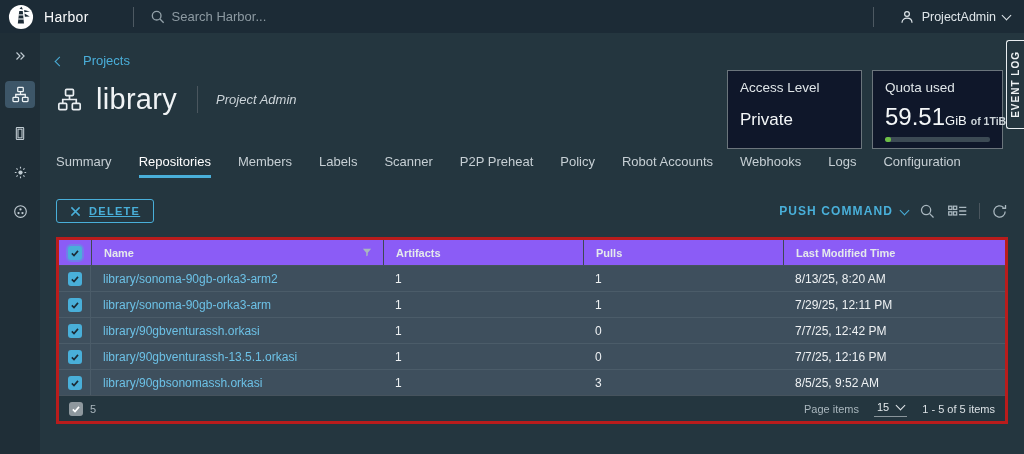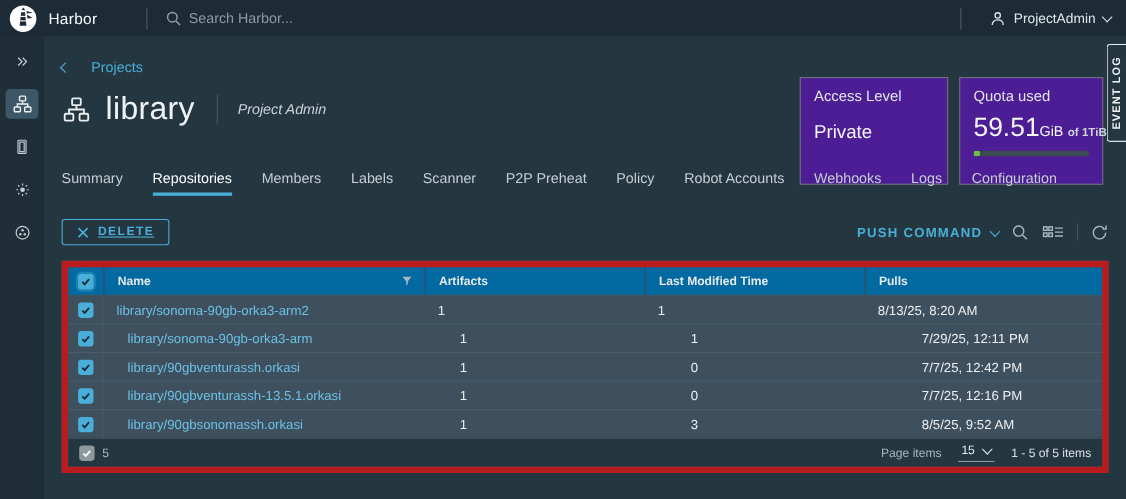--- a/index.html
+++ b/index.html
@@ -34,21 +34,21 @@
   .chev-down{transform:rotate(45deg);margin-top:-2px;}
 
   .title-row{position:absolute;left:16px;top:50px;display:flex;align-items:center;}
   .title-icon{margin-right:13px;color:#e9eef1;display:flex;}
   .project-title{font-size:29px;font-weight:300;color:#f0f3f5;letter-spacing:.3px;}
   .title-sep{width:1px;height:27px;background:#4a565e;margin:0 18px 0 20px;}
   .role{font-size:13px;font-style:italic;color:#ccd4d9;}
 
   
   .cards{position:absolute;right:21px;top:37px;display:flex;gap:10px;}
-  .card{background:#4c1d95;border:1px solid #6b757c;box-sizing:border-box;height:98px;padding:9px 12px;}
+  .card{background:#0f172a;border:1px solid #6b757c;box-sizing:border-box;height:79px;padding:9px 12px;}
   .card.access{width:135px;}
   .card.quota{width:131px;}
   .card-label{font-size:13.5px;color:#e0e6e9;}
   .access-value{margin-top:15px;text-align:left;font-size:17px;color:#f4f7f8;}
   .quota-line{margin-top:8px;display:flex;align-items:baseline;white-space:nowrap;}
   .quota-num{font-size:24px;font-weight:300;color:#f4f7f8;}
   .quota-unit{font-size:13px;color:#f4f7f8;}
   .quota-of{font-size:10.5px;color:#ccd4d9;margin-left:4px;font-weight:700;}
   .quota-bar{margin-top:6px;height:5px;background:#3c4a54;border-radius:2px;overflow:hidden;}
   .quota-fill{height:100%;background:#6cbe45;border-radius:2px;}
@@ -64,28 +64,28 @@
 
   
   .toolbar{position:absolute;left:16px;right:16px;top:164px;height:28px;display:flex;align-items:center;}
   .btn-delete{display:flex;align-items:center;gap:8px;border:1px solid #49afd9;color:#49afd9;background:transparent;border-radius:3px;font-size:11px;font-weight:600;letter-spacing:1.3px;padding:5px 13px;cursor:pointer;font-family:inherit;text-decoration:underline;}
   .toolbar-right{margin-left:auto;display:flex;align-items:center;gap:11px;color:#a9b7bf;}
   .push{display:flex;align-items:center;gap:8px;color:#49afd9;font-size:12px;font-weight:600;letter-spacing:1.1px;cursor:pointer;}
   .tool-icon{display:flex;align-items:center;cursor:pointer;color:#a9b7bf;}
   .tool-sep{width:1px;height:16px;background:#4a565e;}
 
   
-  .tableCard{position:absolute;left:16px;right:16px;top:204px;border:6px solid #b91c1c;background:#0369a1;}
+  .tableCard{position:absolute;left:16px;right:16px;top:204px;border:3px solid #b91c1c;background:#8b5cf6;}
   .thead,.trow{display:grid;grid-template-columns:32px 292px 200px 200px 1fr;align-items:stretch;}
   .thead{height:25px;font-size:11px;font-weight:600;color:#e4e9ec;border-bottom:1px solid #46535d;}
   .hcell{display:flex;align-items:center;padding-left:12px;border-left:1px solid #3d4953;position:relative;}
   .hcell.first{border-left:none;padding-left:0;justify-content:center;}
   .funnel{position:absolute;right:10px;top:6px;color:#a9b7bf;cursor:pointer;}
   .trow{height:25px;background:#3e4f5d;font-size:12px;}
-  .trow + .trow{border-top:1px solid #4b5c69;gap:10px;}
+  .trow + .trow{border-top:1px solid #4b5c69;}
   .cbcell{display:flex;align-items:center;justify-content:center;border-right:1px solid #4b5c69;}
   .cell{display:flex;align-items:center;padding-left:12px;color:#eef1f3;}
   .cell.name a{color:#6cc1e6;text-decoration:none;cursor:pointer;}
   .tfoot{display:flex;align-items:center;height:25px;border-top:1px solid #46535d;background:#24363f;font-size:11px;color:#a9b6bd;padding:0 10px;}
   .sel-count{margin-left:7px;color:#a9b6bd;}
   .tfoot-right{margin-left:auto;display:flex;align-items:center;gap:15px;}
   .pagesize{display:flex;align-items:center;gap:8px;color:#e4e9ec;border-bottom:1px solid #8b969c;padding:0 3px 3px 3px;cursor:pointer;}
   .range{color:#dbe1e5;}
 
   
@@ -272,24 +272,24 @@
           <span class="funnel">
             <svg width="12" height="12" viewBox="0 0 16 16" fill="currentColor">
                 <path d="M2.5 3.5h11L9 9v3.5l-2 1.2V9z"></path>
               </svg>
           </span>
         </div>
         <div class="hcell">
             <span>Artifacts</span>
           </div>
         <div class="hcell">
+            <span>Pulls</span>
+          </div>
+        <div class="hcell">
             <span>Last Modified Time</span>
-          </div>
-        <div class="hcell">
-            <span>Pulls</span>
           </div>
       </div>
 
       <div class="trow">
         <div class="cbcell">
             <span class="cb">
               <svg width="10" height="10" viewBox="0 0 12 12" fill="none" stroke-width="2">
                 <path d="M2.2 6.4l2.6 2.6 4.8-5.6"></path>
               </svg>
             </span>

